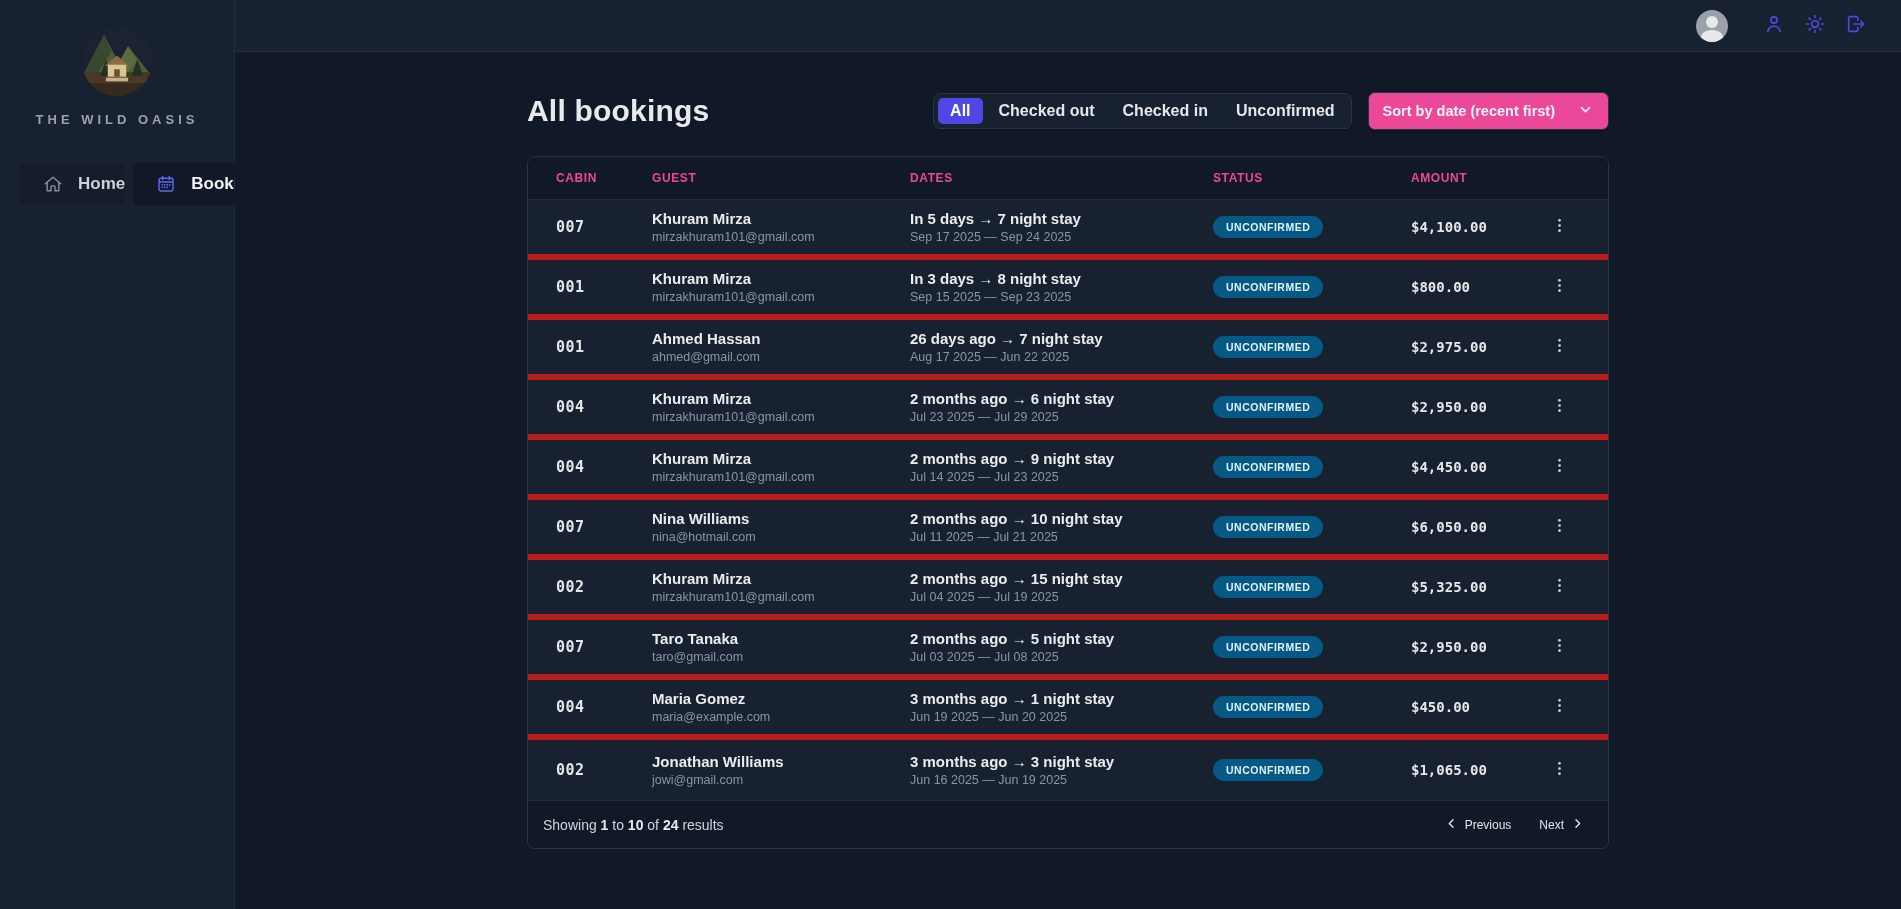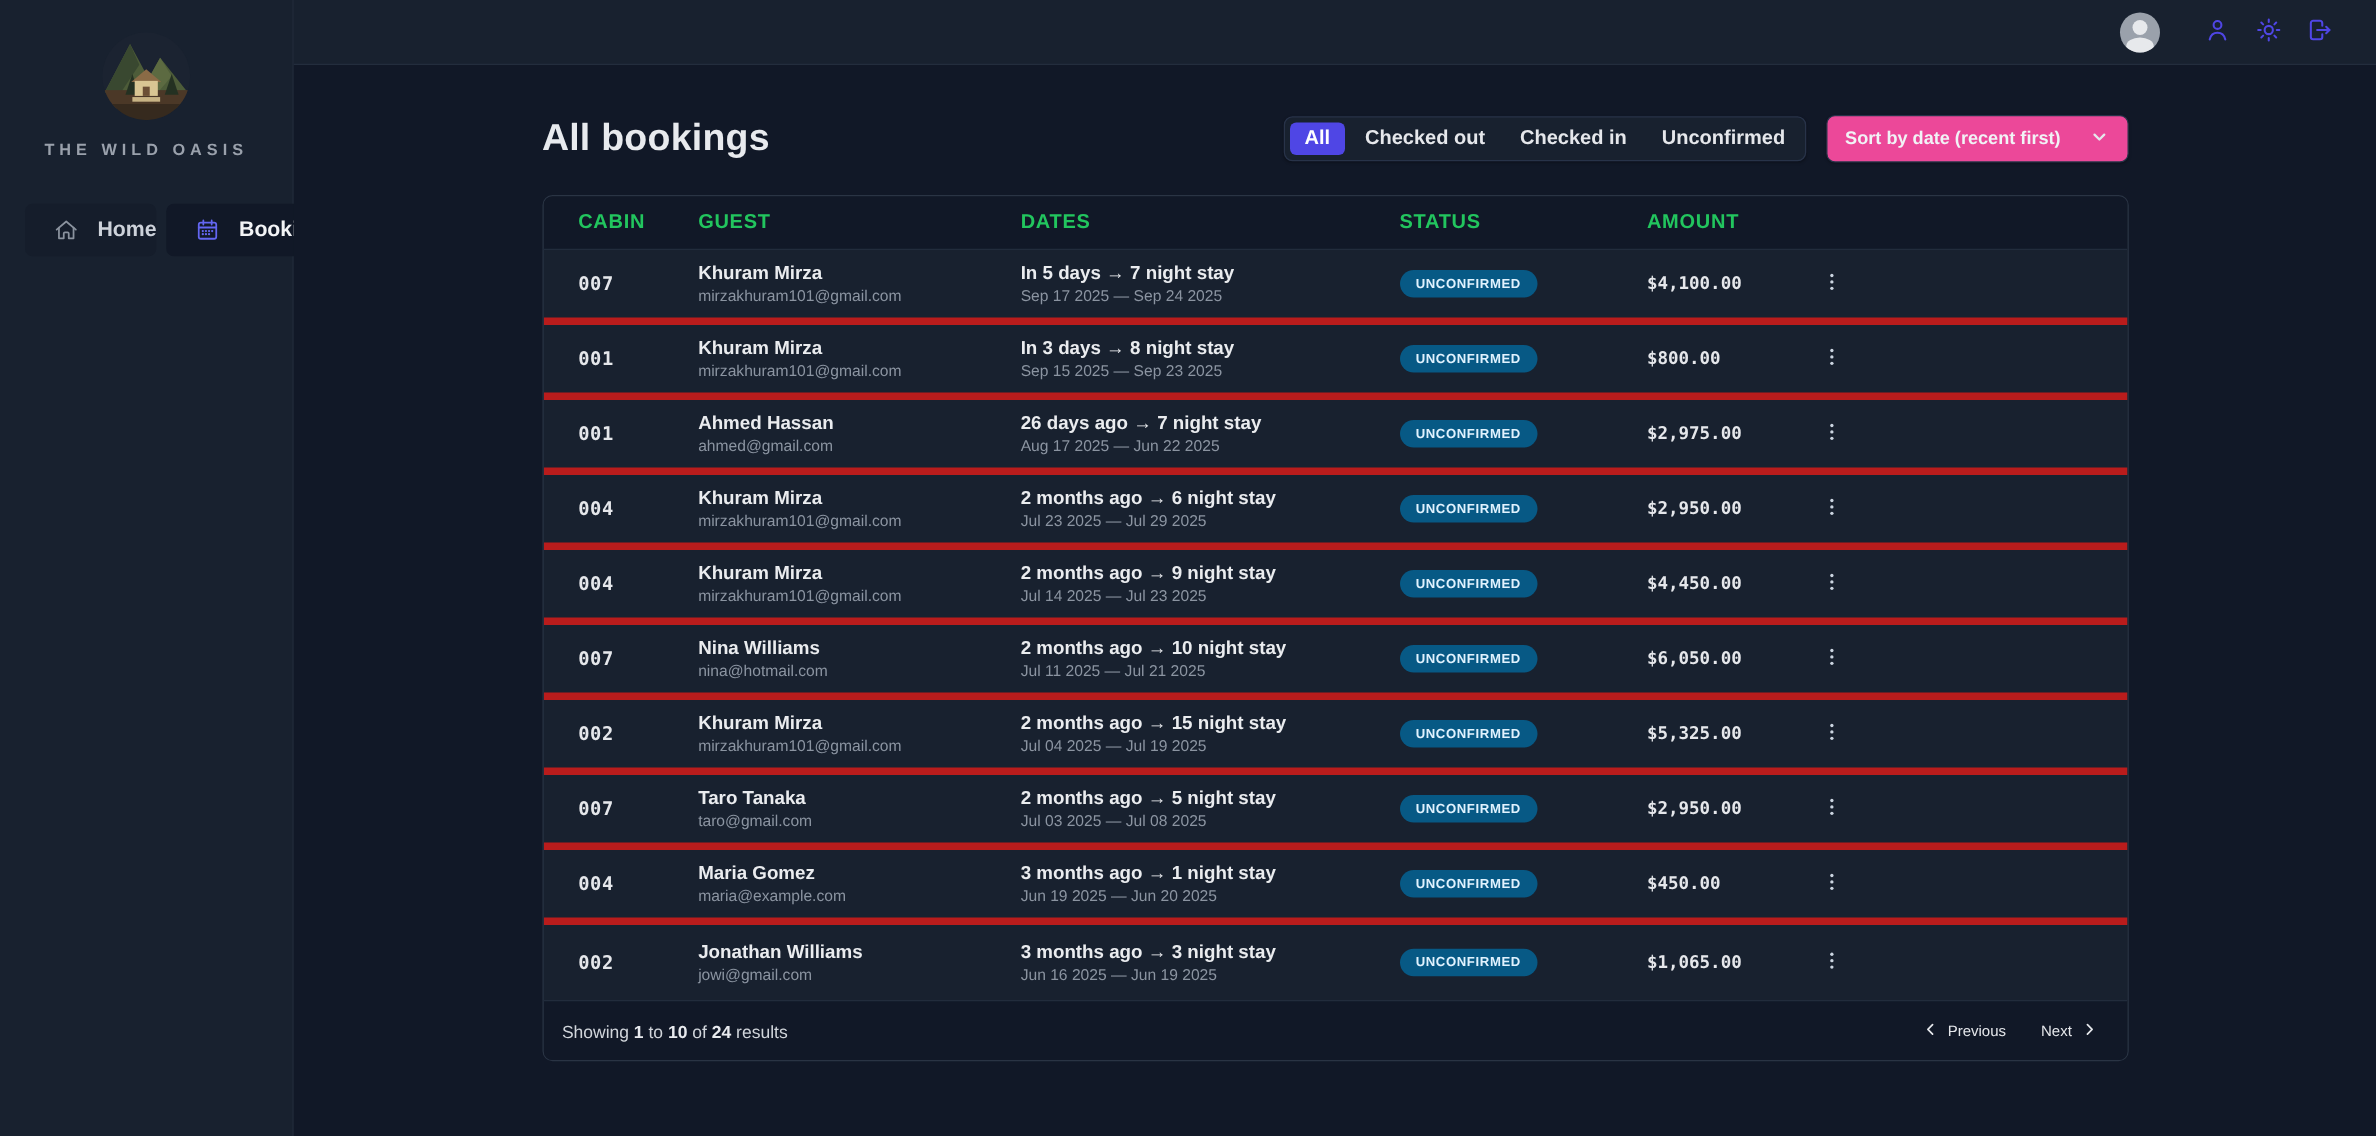--- a/index.html
+++ b/index.html
@@ -33,21 +33,21 @@
   .avatar .head { position:absolute; left:50%; top:6px; transform:translateX(-50%);
                   width:12px; height:12px; border-radius:50%; background:#e7e9ec; }
   .avatar .bodyp { position:absolute; left:50%; top:20px; transform:translateX(-50%);
                    width:22px; height:14px; border-radius:50% 50% 0 0; background:#e7e9ec; }
   .icon-btn { width:34px; height:34px; border:none; background:transparent; border-radius:6px;
               display:flex; align-items:center; justify-content:center; cursor:pointer; color:#4f46e5; }
   .icon-btn svg { width:22px; height:22px; }
 
   
   main { background:#111827; padding-top:40px; overflow:hidden; }
-  .content { width:1269px; margin:0 auto; }
+  .content { width:1082px; margin:0 auto; }
   .page-header { display:flex; justify-content:space-between; align-items:center; margin-bottom:26px; }
   h1 { font-size:30px; font-weight:700; color:#e8eaee; letter-spacing:.2px; }
   .controls { display:flex; align-items:center; gap:16px; }
 
   .filter-group { background:#18212f; border:1px solid #283349; border-radius:7px;
                   padding:4px; display:flex; gap:4px; box-shadow:0 1px 2px rgba(0,0,0,.25); }
   .filter-btn { border:none; background:transparent; color:#e5e7eb; font-size:16px; font-weight:600;
                 padding:4px 12px; border-radius:5px; cursor:pointer;
                 font-family:"Liberation Sans", sans-serif; }
   .filter-btn.active { background:#4f46e5; color:#ffffff; }
@@ -56,21 +56,21 @@
                  padding:0 14px; display:flex; align-items:center; gap:22px; color:#f1f3f6;
                  font-size:14.5px; font-weight:600; cursor:pointer;
                  box-shadow:0 1px 2px rgba(0,0,0,.25); font-family:"Liberation Sans", sans-serif; }
   .sort-select svg { width:17px; height:17px; color:#e5e7eb; }
 
   
   .table-card { border:1px solid #2a3444; border-radius:8px; overflow:hidden; background:#18212f; }
   .tgrid { display:grid; grid-template-columns:68px 230px 275px 170px 105px 38px;
            column-gap:28px; padding:0 28px; align-items:center; }
   .table-header { background:#111827; height:43px; border-bottom:1px solid #222c3c; }
-  .th { font-size:16px; font-weight:700; text-transform:uppercase; letter-spacing:.6px; color:#22c55e; }
+  .th { font-size:12px; font-weight:700; text-transform:uppercase; letter-spacing:.6px; color:#ec4899; }
   .trow { height:60px; background:#18212f; border-bottom:6px solid #b91c1c; }
   .trow:last-child { border-bottom:none; }
   .cabin { font-family:"DejaVu Sans Mono", monospace; font-size:15px; font-weight:600;
            color:#e5e7eb; letter-spacing:.5px; }
   .gname, .dmain { font-size:15px; font-weight:600; color:#eaecef; }
   .gemail, .dsub { font-size:12.5px; color:#8b94a1; margin-top:3px; }
   .badge { display:inline-block; background:#075985; color:#e0f2fe; font-size:10.5px; font-weight:700;
            text-transform:uppercase; letter-spacing:.5px; padding:5px 13px; border-radius:100px; }
   .amount { font-family:"DejaVu Sans Mono", monospace; font-size:14px; font-weight:600; color:#e5e7eb; }
   .menu-btn { width:30px; height:30px; border:none; background:transparent; border-radius:5px;

